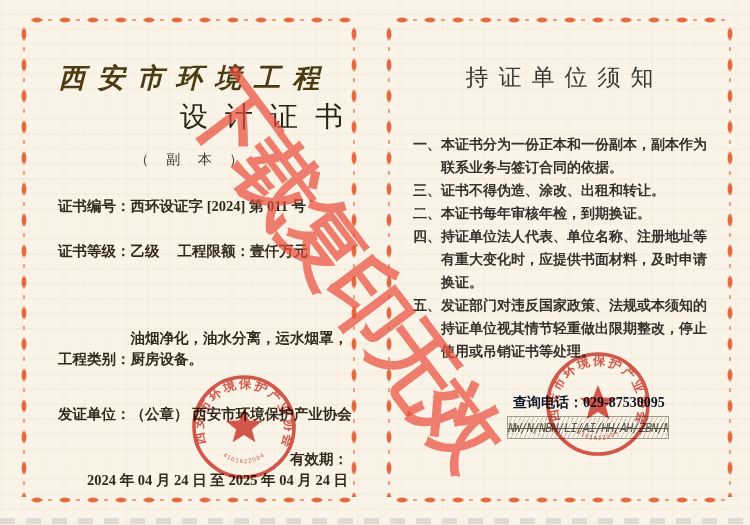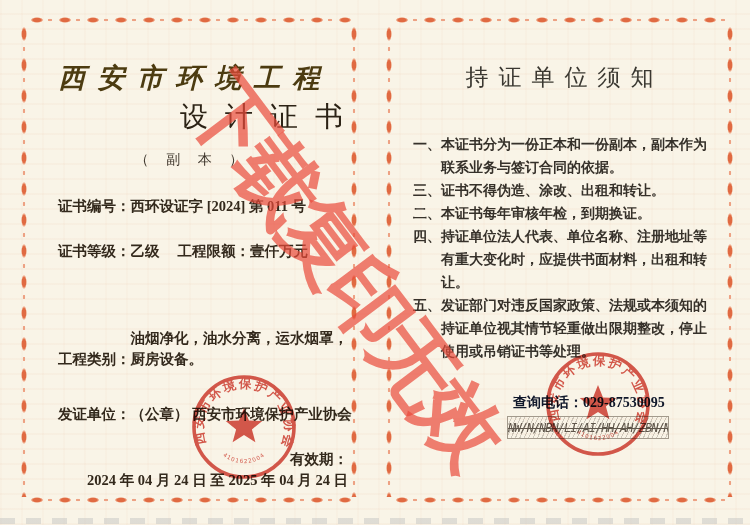--- a/index.html
+++ b/index.html
@@ -138,21 +138,21 @@
   <div class="chain-h bottom"></div>
   <div class="chain-v left"></div>
   <div class="chain-v right"></div>
 
   <div class="rp-title">持证单位须知</div>
 
   <div class="notice-list">
     <div class="notice-item">一、本证书分为一份正本和一份副本，副本作为联系业务与签订合同的依据。</div>
     <div class="notice-item">三、证书不得伪造、涂改、出租和转让。</div>
     <div class="notice-item">二、本证书每年审核年检，到期换证。</div>
-    <div class="notice-item">四、持证单位法人代表、单位名称、注册地址等有重大变化时，应提供书面材料，出租和转让。</div>
+    <div class="notice-item">四、持证单位法人代表、单位名称、注册地址等有重大变化时，应提供书面材料，及时申请换证。</div>
     <div class="notice-item">五、发证部门对违反国家政策、法规或本须知的持证单位视其情节轻重做出限期整改，停止使用或吊销证书等处理。</div>
   </div>
 
   <div class="rp-phone">
     <span>查询电话：</span><span>029-87530095</span>
   </div>
 
   <div class="rp-redacted">
     <span>NW/N/NBN/LI/AI/HH/AH/ZBN/NN/HH</span>
   </div>

